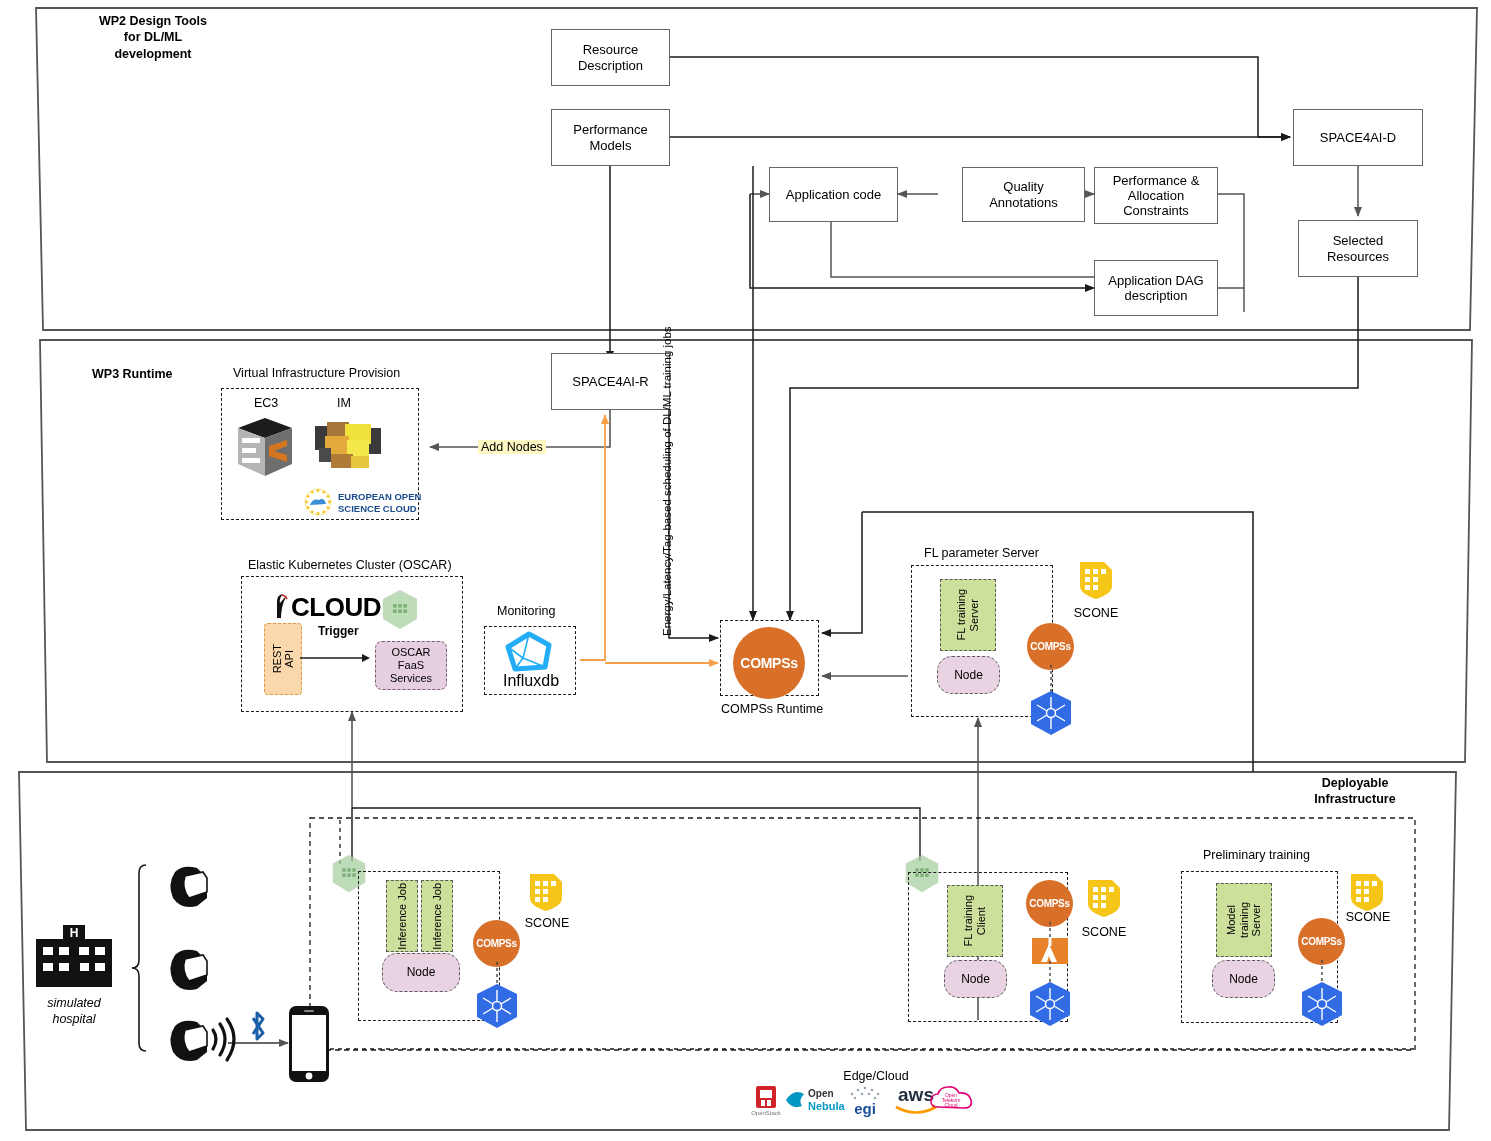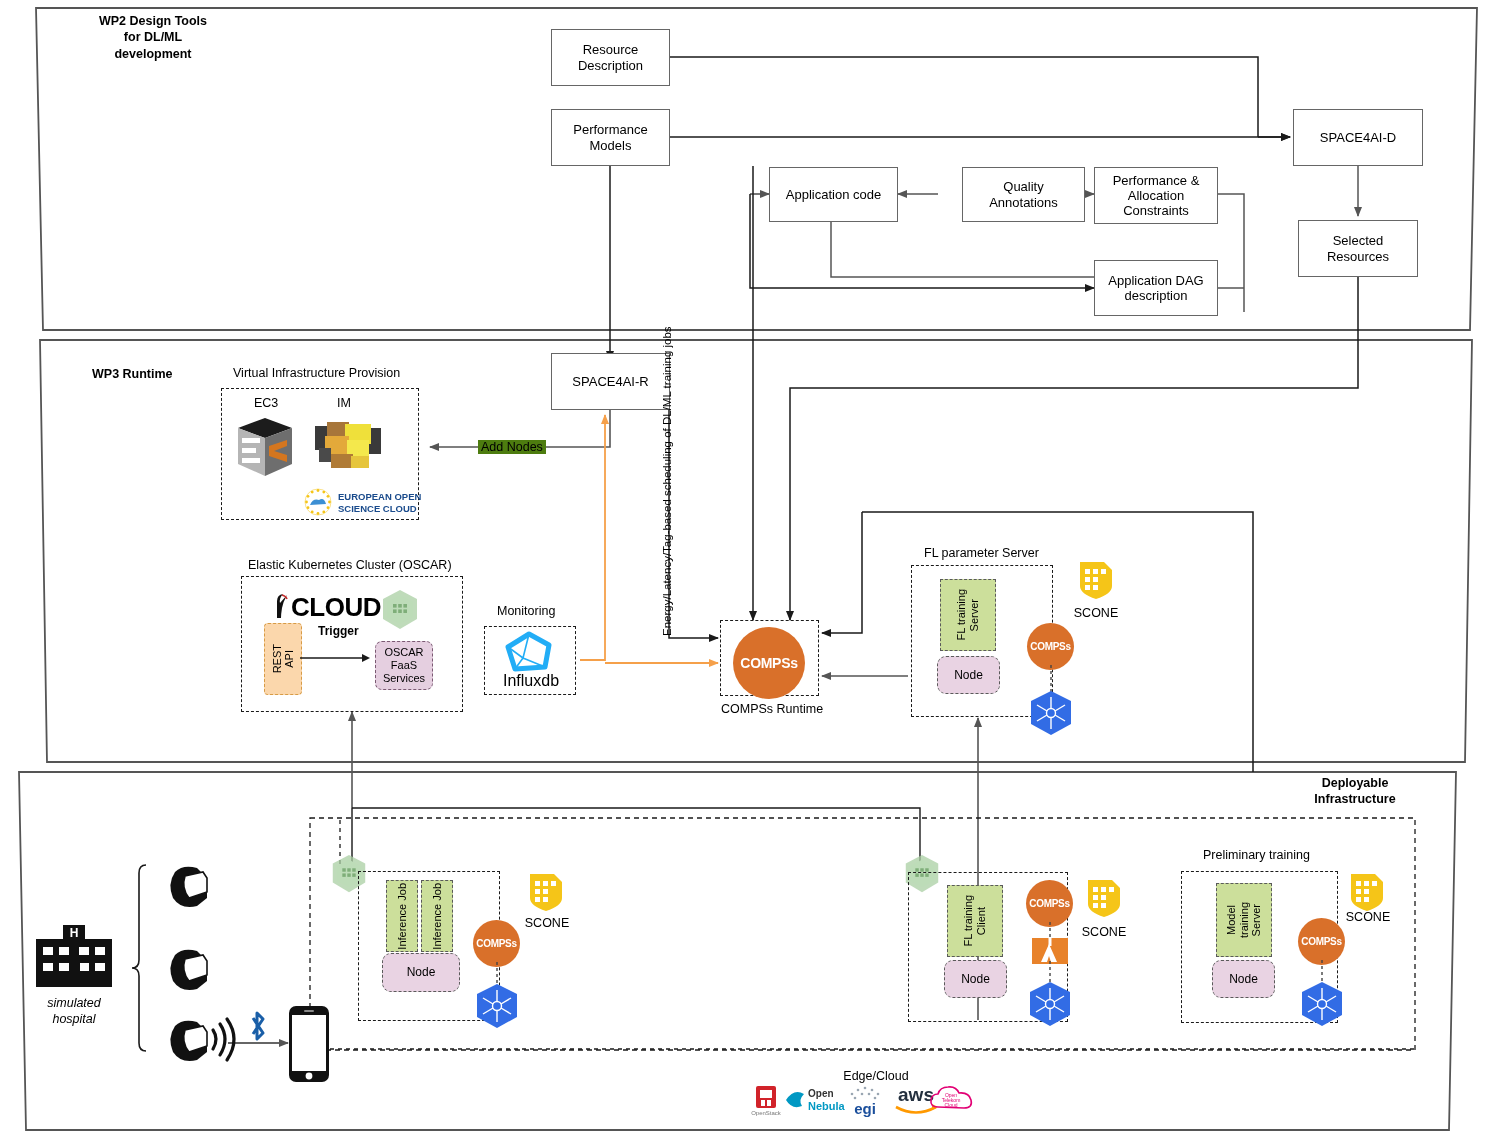--- a/index.html
+++ b/index.html
@@ -8,21 +8,21 @@
   #stage{position:absolute;left:0;top:0;width:1491px;height:1141px;}
   .svgl{position:absolute;left:0;top:0;width:1491px;height:1141px;pointer-events:none;}
   .node{position:absolute;box-sizing:border-box;display:flex;align-items:center;
         justify-content:center;text-align:center;line-height:1.18;}
   .wbox{border:1.6px solid #666;background:#fff;font-size:13px;}
   .dash{border:1.6px dashed #1a1a1a;background:transparent;}
   .lbl{position:absolute;font-size:12.5px;color:#000;white-space:nowrap;}
   .lbl.b{font-weight:bold;}
   .lbl.ctr{text-align:center;}
   .green{background:#ccdf9b;border:1.6px dashed #5a5a5a;}
-  .pink{background:#e9d3e3;border:1.6px dashed #5a5a5a;border-radius:9px;}
+  .pink{background:#e9d3e3;border:1.6px dashed #5a5a5a;border-radius:15px;}
   .orangebox{background:#fbd7ac;border:1.6px dashed #d79b45;border-radius:4px;}
   .purplebox{background:#e5cfe0;border:1.6px dashed #7b5a73;border-radius:7px;}
   .vert{writing-mode:vertical-rl;transform:rotate(180deg);}
   .compss{position:absolute;border-radius:50%;background:#d9702a;color:#fff;
           font-weight:bold;display:flex;align-items:center;justify-content:center;
           letter-spacing:-0.3px;}
   .title-wp{font-weight:bold;font-size:12.5px;text-align:center;line-height:1.3;}
   .sm{font-size:11px;}
   .tiny{font-size:9.5px;}
   .ital{font-style:italic;font-weight:normal;}
@@ -191,21 +191,21 @@
 </svg>
 <div class="lbl tiny" style="left:338px;top:491px;font-weight:bold;color:#1a4b8c;line-height:1.25;">
   <div>EUROPEAN OPEN</div>
   <div>SCIENCE CLOUD</div>
 </div>
 
 <div class="node wbox" style="left:551px;top:353px;width:119px;height:57px;">
   <span>SPACE4AI-R</span>
 </div>
 
-<div class="lbl" style="left:478px;top:440px;background:#4d7c0f;padding:0 3px;">Add Nodes</div>
+<div class="lbl" style="left:478px;top:440px;background:#fef9c3;padding:0 3px;">Add Nodes</div>
 
 <div class="lbl vert" style="left:661px;top:420px;height:216px;font-size:11.5px;">Energy/Latency/Tag-based scheduling of DL/ML training jobs</div>
 
 <div class="lbl" style="left:248px;top:558px;">Elastic Kubernetes Cluster (OSCAR)</div>
 <div class="node dash" style="left:241px;top:576px;width:222px;height:136px;"></div>
 
 <svg style="position:absolute;left:269px;top:592px;" width="24" height="28" viewBox="0 0 24 28">
   <path d="M8,26 L8,9 Q8,3 14,2 Q10,6 11,11 L18,3 Q14,10 13,16 Q12,22 12,26 Z" fill="#111"></path>
   <path d="M13,3 Q17,4 18,7" stroke="#c72c2c" stroke-width="1.6" fill="none"></path>
 </svg>
@@ -229,21 +229,21 @@
   <span class="vert sm" style="line-height:1.1;">API</span>
 </div>
 
 <div class="lbl b" style="left:318px;top:624px;font-size:12px;">Trigger</div>
 
 <svg style="position:absolute;left:300px;top:650px;" width="72" height="16" viewBox="0 0 72 16">
   <path d="M0,8 L62,8" stroke="#1a1a1a" stroke-width="1.6"></path>
   <path d="M62,4 L70,8 L62,12 z" fill="#1a1a1a"></path>
 </svg>
 
-<div class="node purplebox" style="left:375px;top:641px;width:58px;height:49px;flex-direction:column;font-size:11px;">
+<div class="node purplebox" style="left:375px;top:641px;width:72px;height:49px;flex-direction:column;font-size:11px;">
   <span>OSCAR</span>
   <span>FaaS</span>
   <span>Services</span>
 </div>
 
 <div class="lbl" style="left:497px;top:604px;">Monitoring</div>
 <div class="node dash" style="left:484px;top:626px;width:92px;height:69px;"></div>
 <svg style="position:absolute;left:503px;top:631px;" width="52" height="44" viewBox="0 0 52 44">
   <path d="M26,3 L46,14 L42,36 L12,38 L5,16 Z" fill="none" stroke="#22adf6" stroke-width="5" stroke-linejoin="round"></path>
   <path d="M26,3 L20,27 L42,36 M5,16 L20,27 M12,38 L20,27" stroke="#22adf6" stroke-width="1.6" fill="none"></path>

